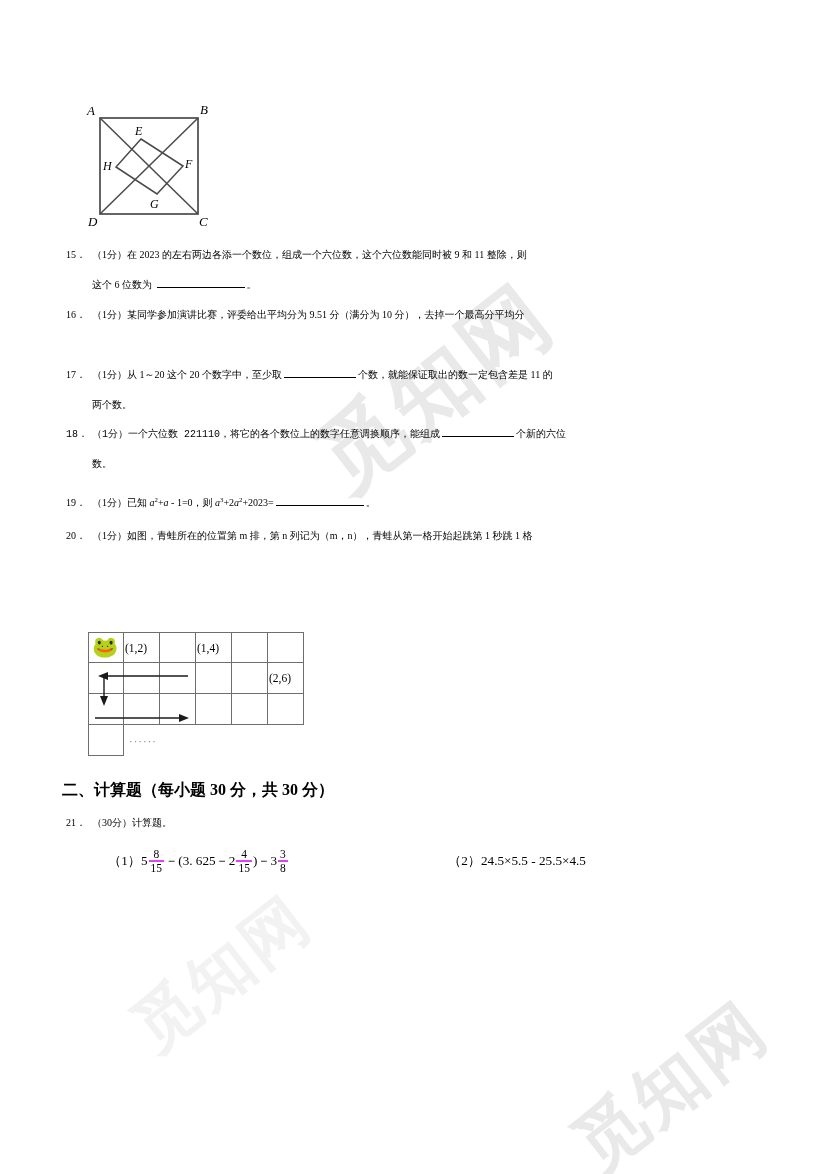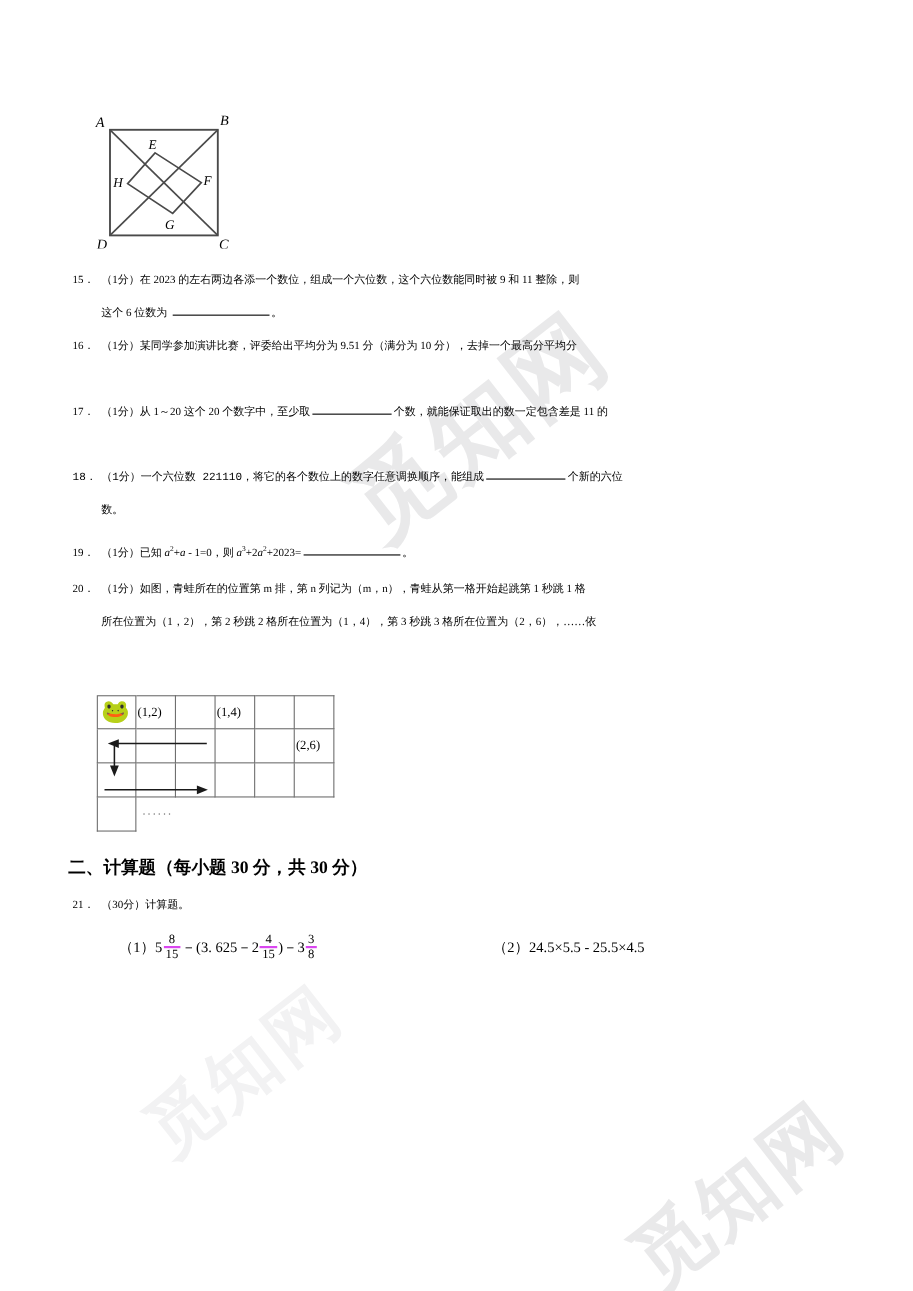--- a/index.html
+++ b/index.html
@@ -211,34 +211,34 @@
       <span class="blank b-lg"></span><span>。</span>
     </span>
   </div>
 
   <div class="q" style="top:300px;">
     <span class="num">16．</span><span>（1分）</span><span>某同学参加演讲比赛，评委给出平均分为 9.51 分（满分为 10 分），去掉一个最高分平均分</span>
   </div>
 
   <div class="q" style="top:360px;">
     <span class="num">17．</span><span>（1分）</span><span>从 1～20 这个 20 个数字中，至少取</span><span class="blank b-md"></span><span>个数，就能保证取出的数一定包含差是 11 的</span>
+    <span class="ln2">两个数。</span>
   </div>
 
   <div class="q" style="top:420px;font-family:Liberation Mono, monospace;">
     <span class="num">18．</span><span>（1分）</span><span>一个六位数 221110，将它的各个数位上的数字任意调换顺序，能组成</span><span class="blank b-md"></span><span>个新的六位</span>
     <span class="ln2">数。</span>
   </div>
 
   <div class="q" style="top:488px;">
     <span class="num">19．</span><span>（1分）</span><span>已知 </span><span><i class="mvar">a</i><sup class="exp">2</sup>+<i class="mvar">a</i> - 1=0</span><span>，则 </span><span><i class="mvar">a</i><sup class="exp">3</sup>+2<i class="mvar">a</i><sup class="exp">2</sup>+2023=</span><span class="blank b-lg"></span><span>。</span>
   </div>
 
   <div class="q" style="top:521px;">
     <span class="num">20．</span><span>（1分）</span><span>如图，青蛙所在的位置第 m 排，第 n 列记为（m，n），青蛙从第一格开始起跳第 1 秒跳 1 格</span>
-    <span class="ln2">所在位置为（1，2），第 2 秒跳 2 格所在位置为（1，4），第 3 秒跳 3 格所在位置为（2，6），……依</span>
   </div>
 
   <div class="frog-grid">
 
     <div class="grid-row first">
       <div class="cell firstcol">
         <span class="frog-emoji">🐸</span>
       </div>
       <div class="cell">
         <span class="lbl-wide">(1,2)</span>

